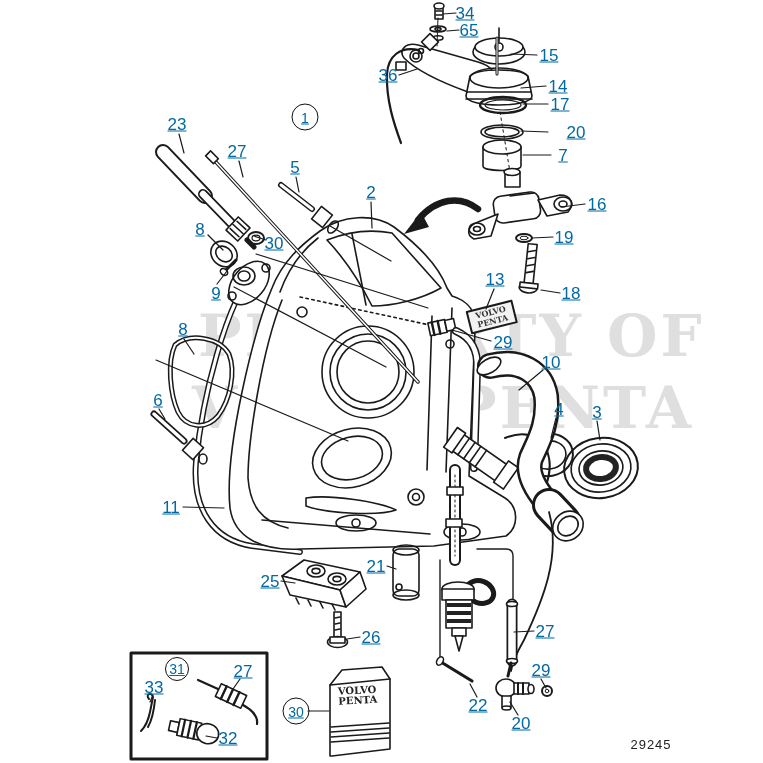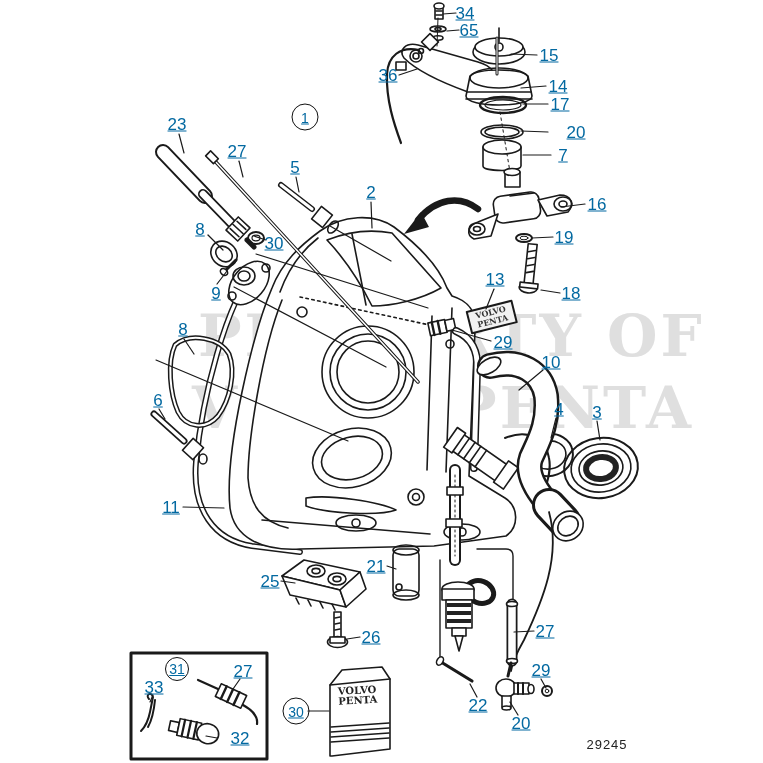--- a/index.html
+++ b/index.html
@@ -8,21 +8,21 @@
   .watermark{position:absolute;z-index:1;font-family:"DejaVu Serif",serif;
              font-weight:bold;color:#b9b9b9;opacity:.45;letter-spacing:3px;
              font-size:58px;white-space:nowrap;user-select:none;}
   svg.art{position:absolute;left:0;top:0;z-index:2;}
   svg.art *{vector-effect:none;}
   .callout{position:absolute;z-index:3;transform:translate(-50%,-50%);
            font-size:17px;color:#0369a1;line-height:1;white-space:nowrap;text-decoration:underline;}
   .callout.circled{width:25px;height:25px;border:1.6px solid #111;border-radius:50%;
                    display:flex;align-items:center;justify-content:center;font-size:14px;}
   .partnum{position:absolute;z-index:3;transform:translate(-50%,-50%);
-           font-size:13px;color:#222;letter-spacing:1px;}
+           font-size:13px;color:#222;letter-spacing:1px;margin-left:44px;}
 </style>
 </head>
 <body>
 
 <div class="canvas">
 
   <div class="watermark" style="left:198px;top:302px;">PROPERTY OF</div>
   <div class="watermark" style="left:192px;top:374px;">VOLVO PENTA</div>
 
   <svg class="art" width="763" height="763" viewBox="0 0 763 763" fill="none" stroke="#1a1a1a" stroke-width="1.6" stroke-linecap="round" stroke-linejoin="round">
@@ -467,16 +467,16 @@
   <div class="callout" style="left:376px;top:566px">21</div>
   <div class="callout" style="left:371px;top:637px">26</div>
   <div class="callout" style="left:545px;top:631px">27</div>
   <div class="callout" style="left:541px;top:670px">29</div>
   <div class="callout" style="left:478px;top:705px">22</div>
   <div class="callout" style="left:521px;top:723px">20</div>
   <div class="callout circled" style="left:296px;top:711px">30</div>
   <div class="callout circled" style="left:177px;top:669px;width:22px;height:22px">31</div>
   <div class="callout" style="left:154px;top:687px">33</div>
   <div class="callout" style="left:243px;top:671px">27</div>
-  <div class="callout" style="left:240px;top:738px">32</div>
+  <div class="callout" style="left:228px;top:738px">32</div>
 
   <div class="partnum" style="left:607px;top:744px">29245</div>
 </div>
 
 </body></html>

